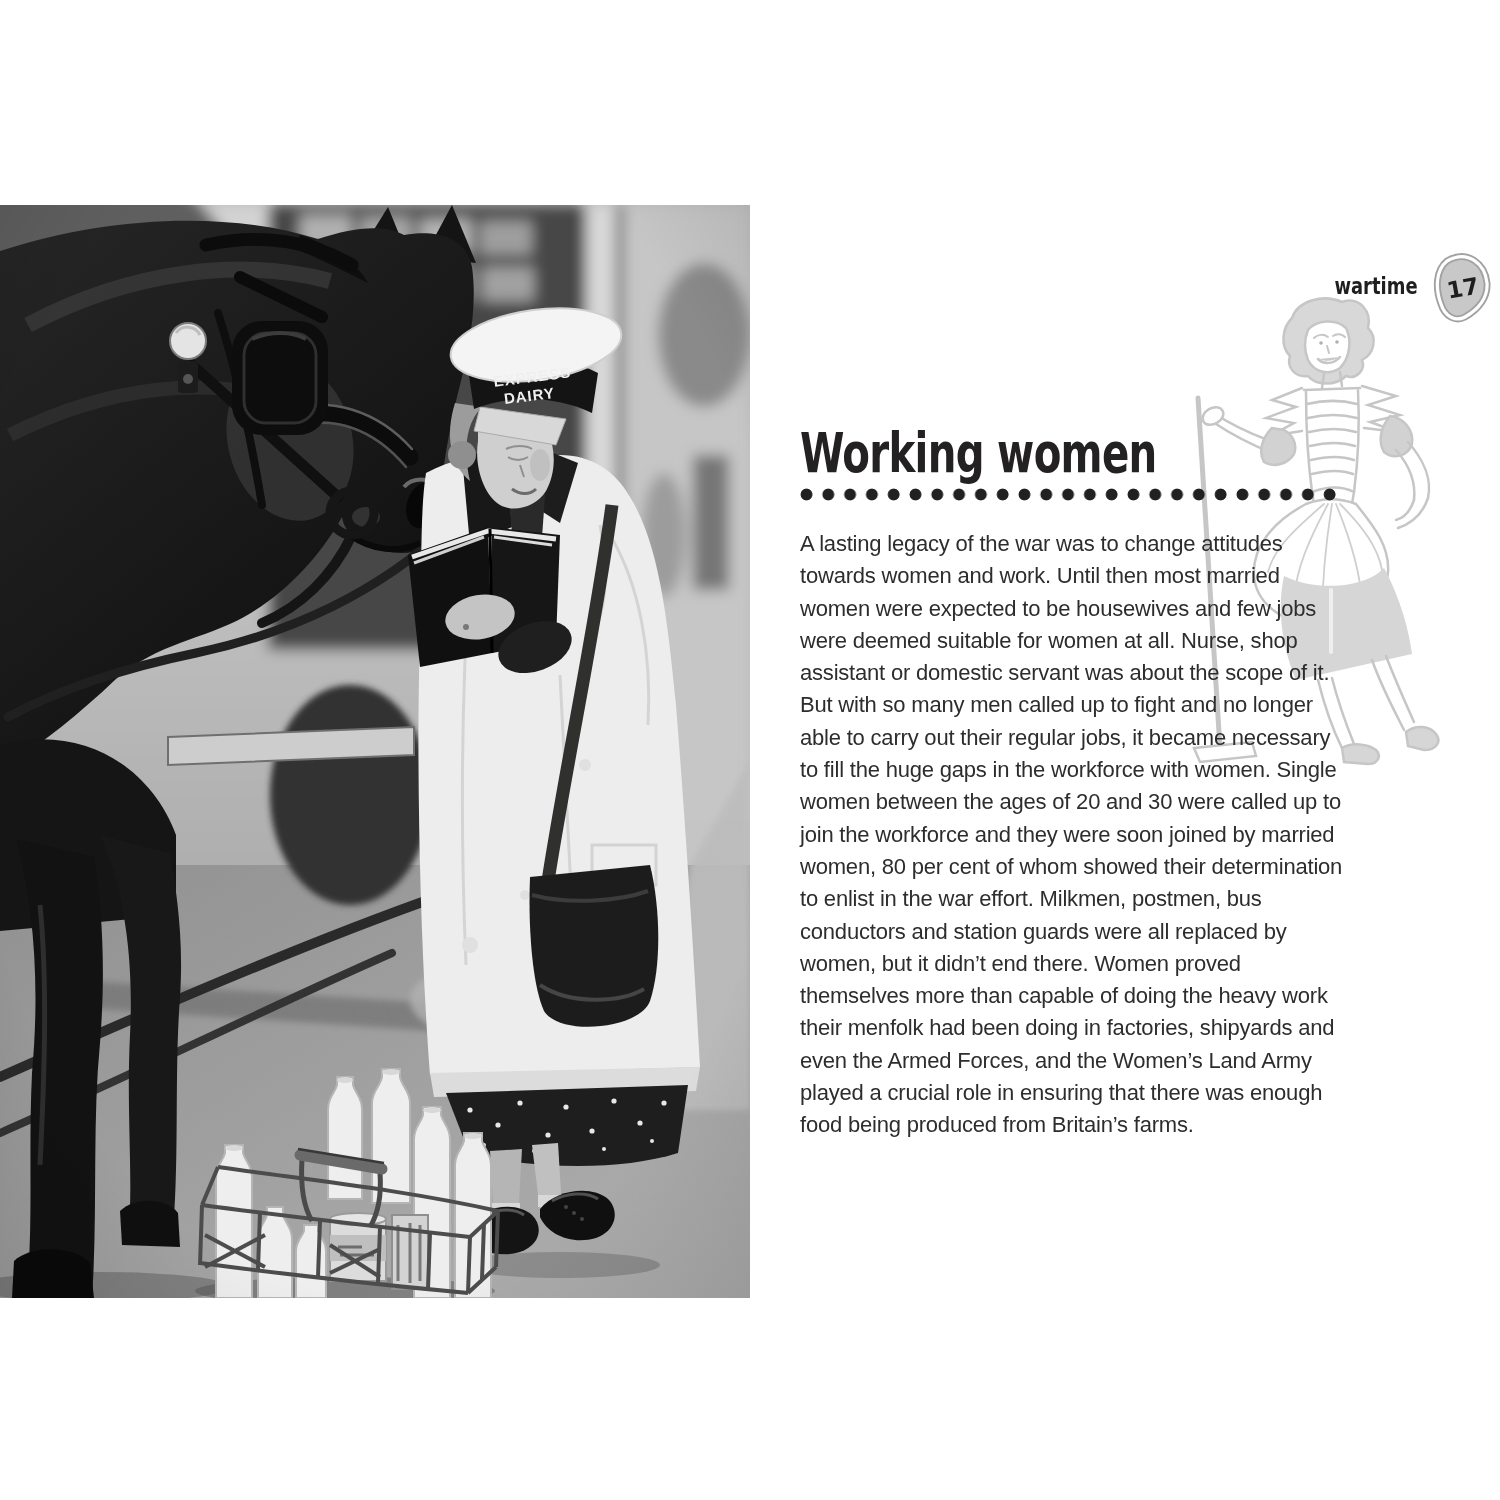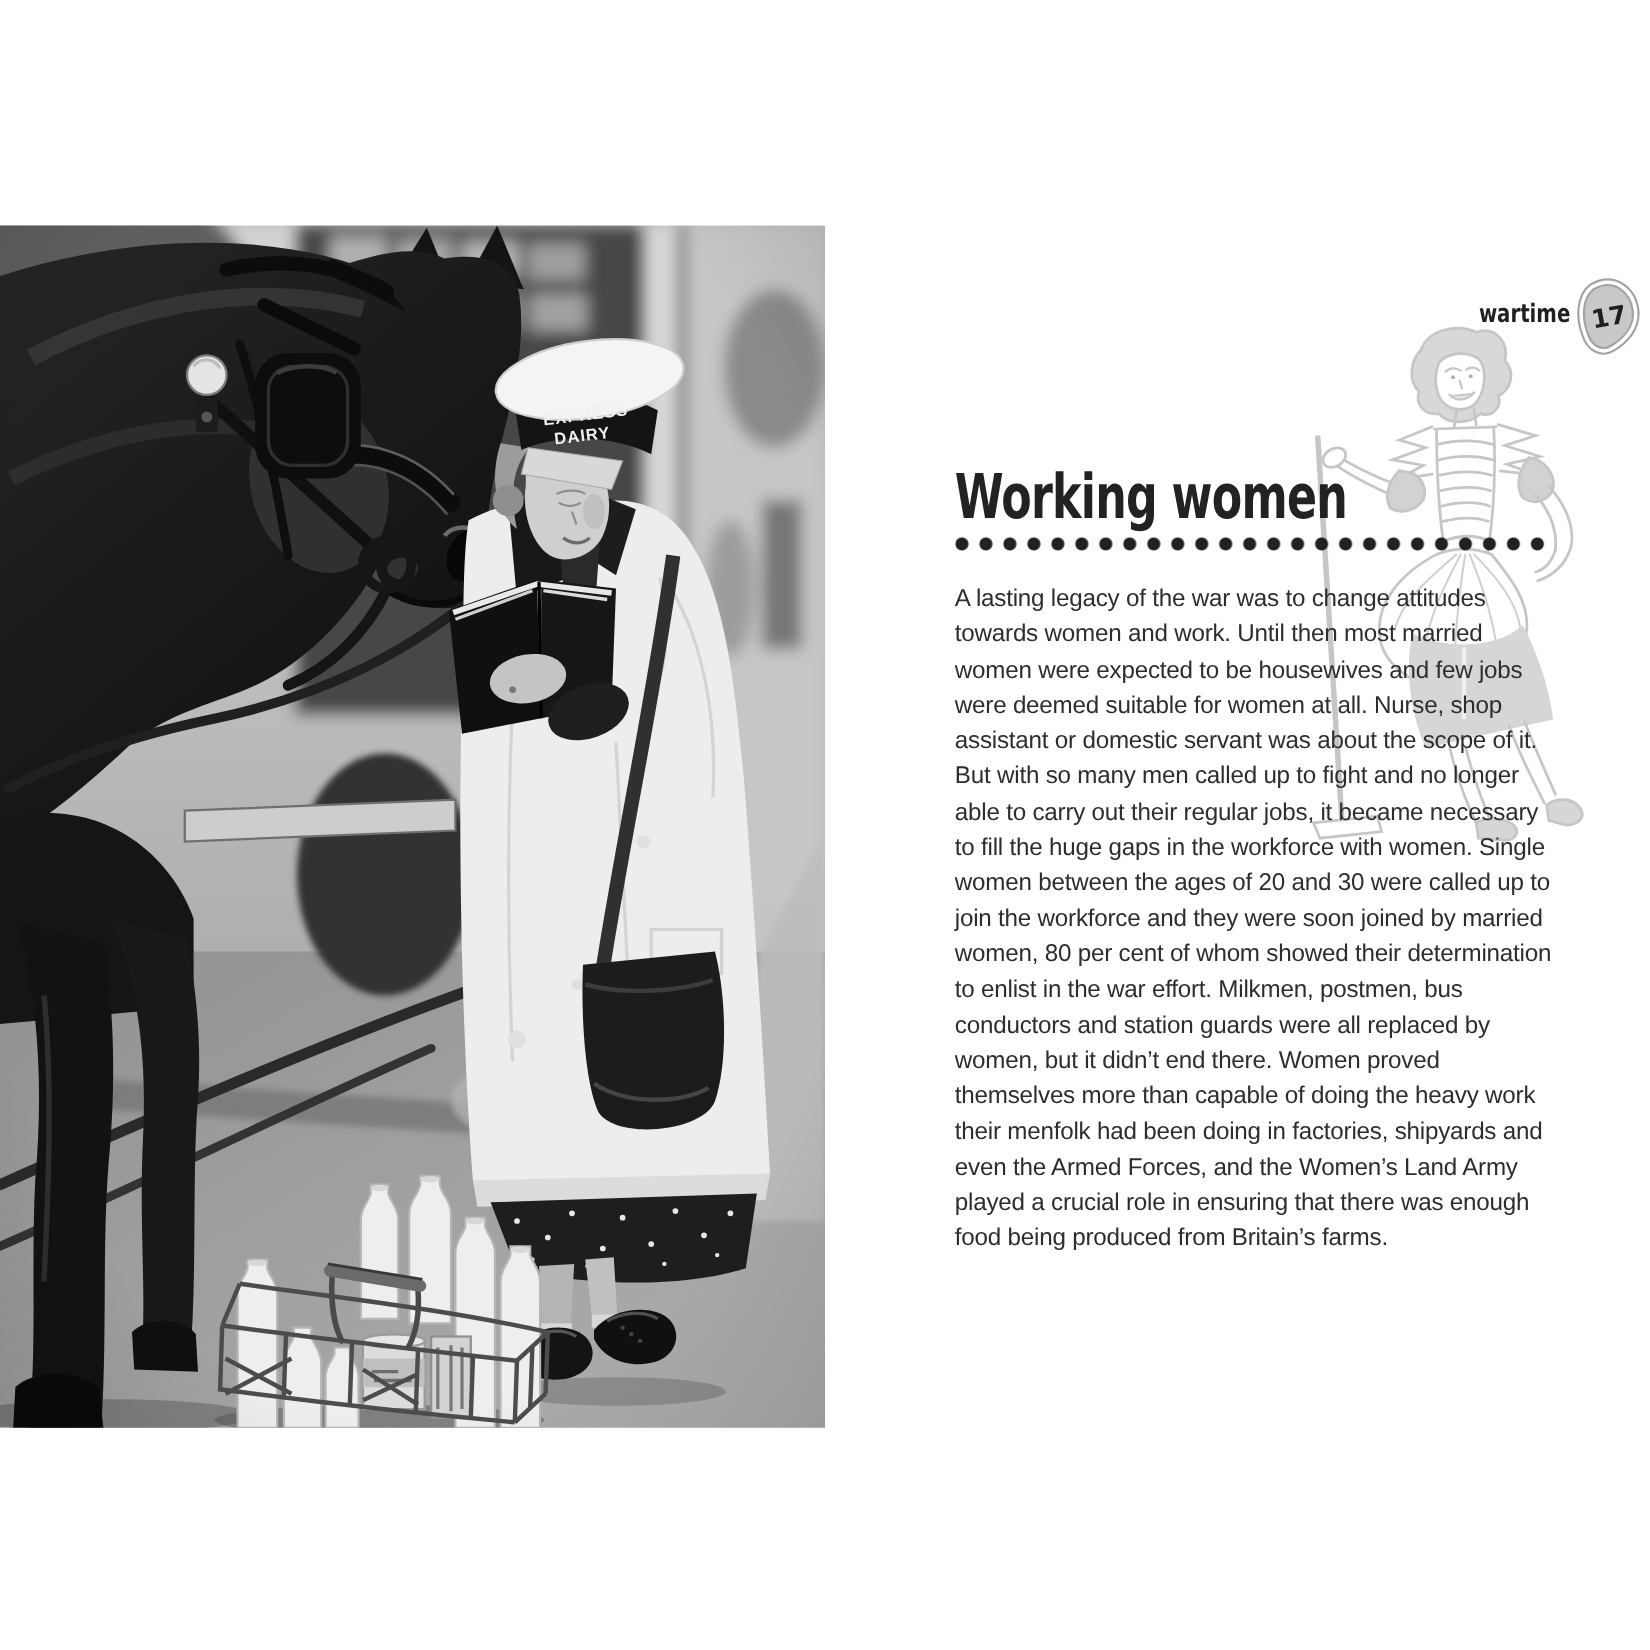--- a/index.html
+++ b/index.html
@@ -2,26 +2,26 @@
 <html><head>
 <meta charset="utf-8">
 <style>
   html,body{margin:0;padding:0;background:#ffffff;}
   .page{position:relative;width:1500px;height:1500px;background:#ffffff;overflow:hidden;
         font-family:"Liberation Sans",sans-serif;}
   .photo-wrap{position:absolute;left:0;top:205px;width:750px;height:1093px;z-index:1;}
   .photo-wrap svg{display:block;}
   .maid-wrap{position:absolute;left:1156px;top:290px;width:304px;height:522px;z-index:1;}
   .page-header{position:absolute;left:1100px;top:248px;width:392px;height:76px;
-               display:flex;align-items:center;justify-content:flex-end;gap:4px;z-index:3;}
+               display:flex;align-items:center;justify-content:flex-end;gap:14px;z-index:3;}
   .section-label{font-family:"DejaVu Sans",sans-serif;font-weight:bold;font-size:23px;
                  color:#211e1f;letter-spacing:0px;transform:scaleX(.78);transform-origin:100% 50%;
                  white-space:nowrap;}
   .badge{width:60px;height:76px;flex:0 0 auto;}
-  .article{position:absolute;left:868px;top:424px;width:548px;z-index:2;}
+  .article{position:absolute;left:800px;top:424px;width:548px;z-index:2;}
   .article h1{margin:0;font-family:"DejaVu Sans",sans-serif;font-weight:bold;
               font-size:56px;line-height:58px;color:#242122;letter-spacing:-1px;
               transform:scaleX(.72);transform-origin:0 50%;white-space:nowrap;width:760px;}
   .dots{width:545px;height:13px;margin-top:6px;
         background-image:radial-gradient(circle at 6.5px 6.5px,#232021 5.5px,rgba(0,0,0,0) 6.3px);
         background-size:21.8px 13px;background-repeat:repeat-x;}
   .article p{margin:27px 0 0 0;font-size:22px;line-height:32.3px;color:#2d2d2d;
              letter-spacing:-0.2px;}
 </style>
 </head>

